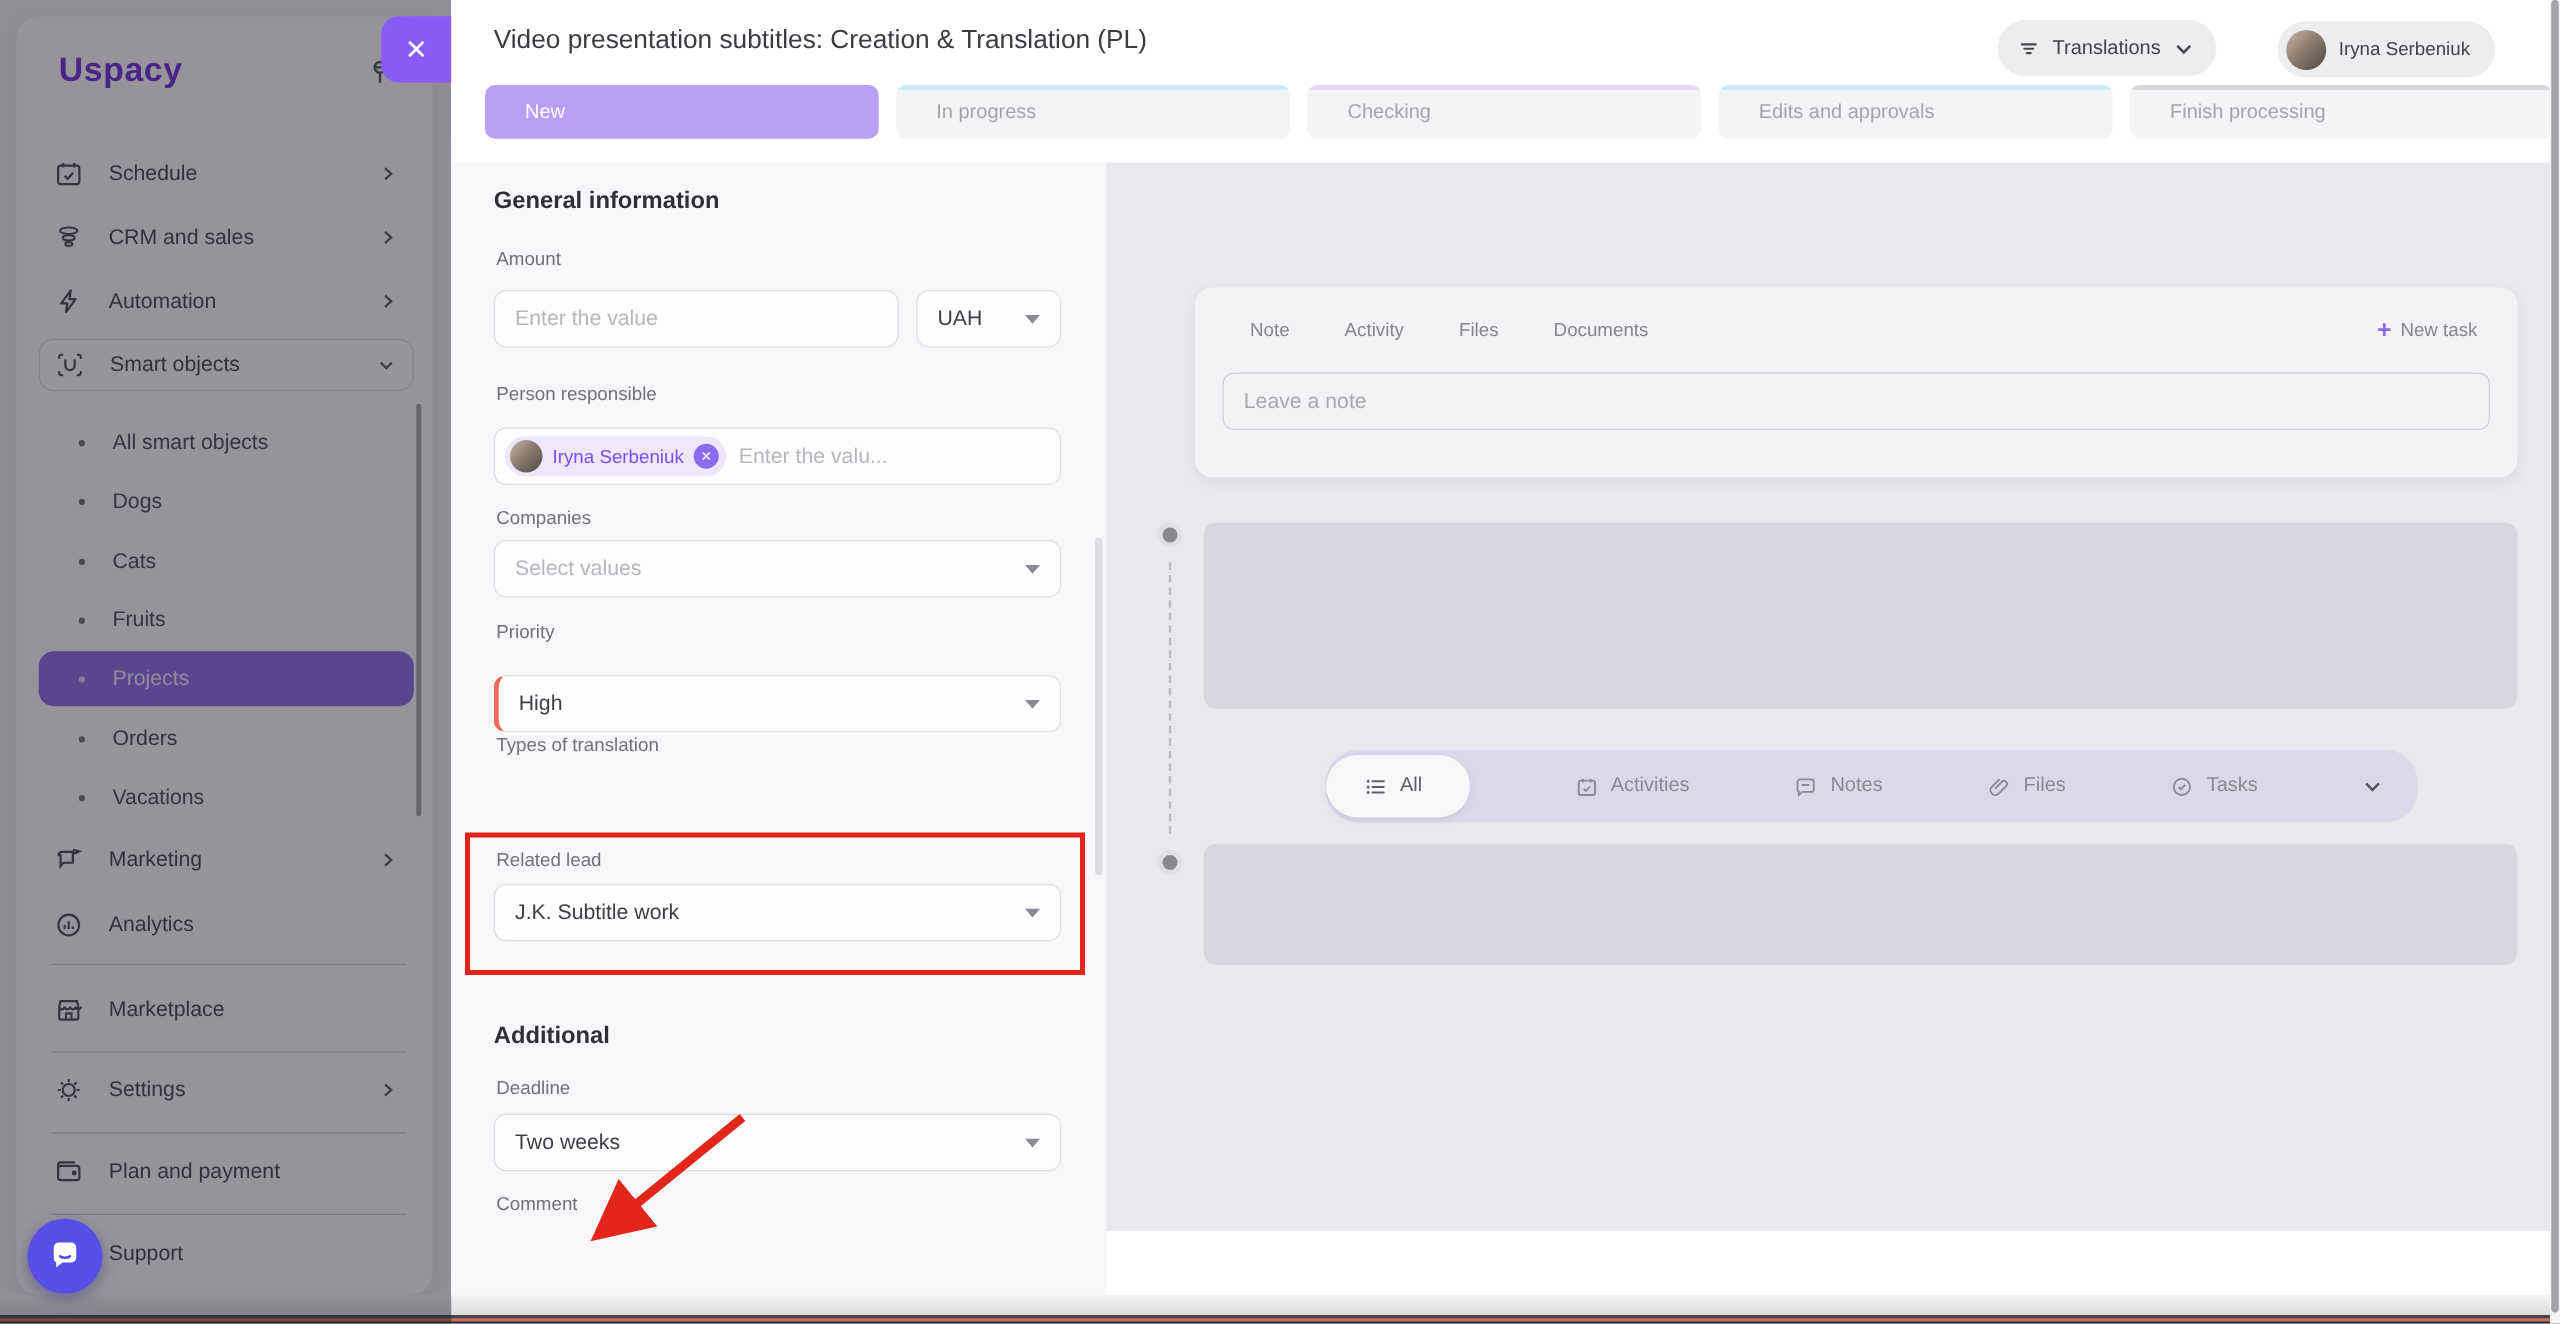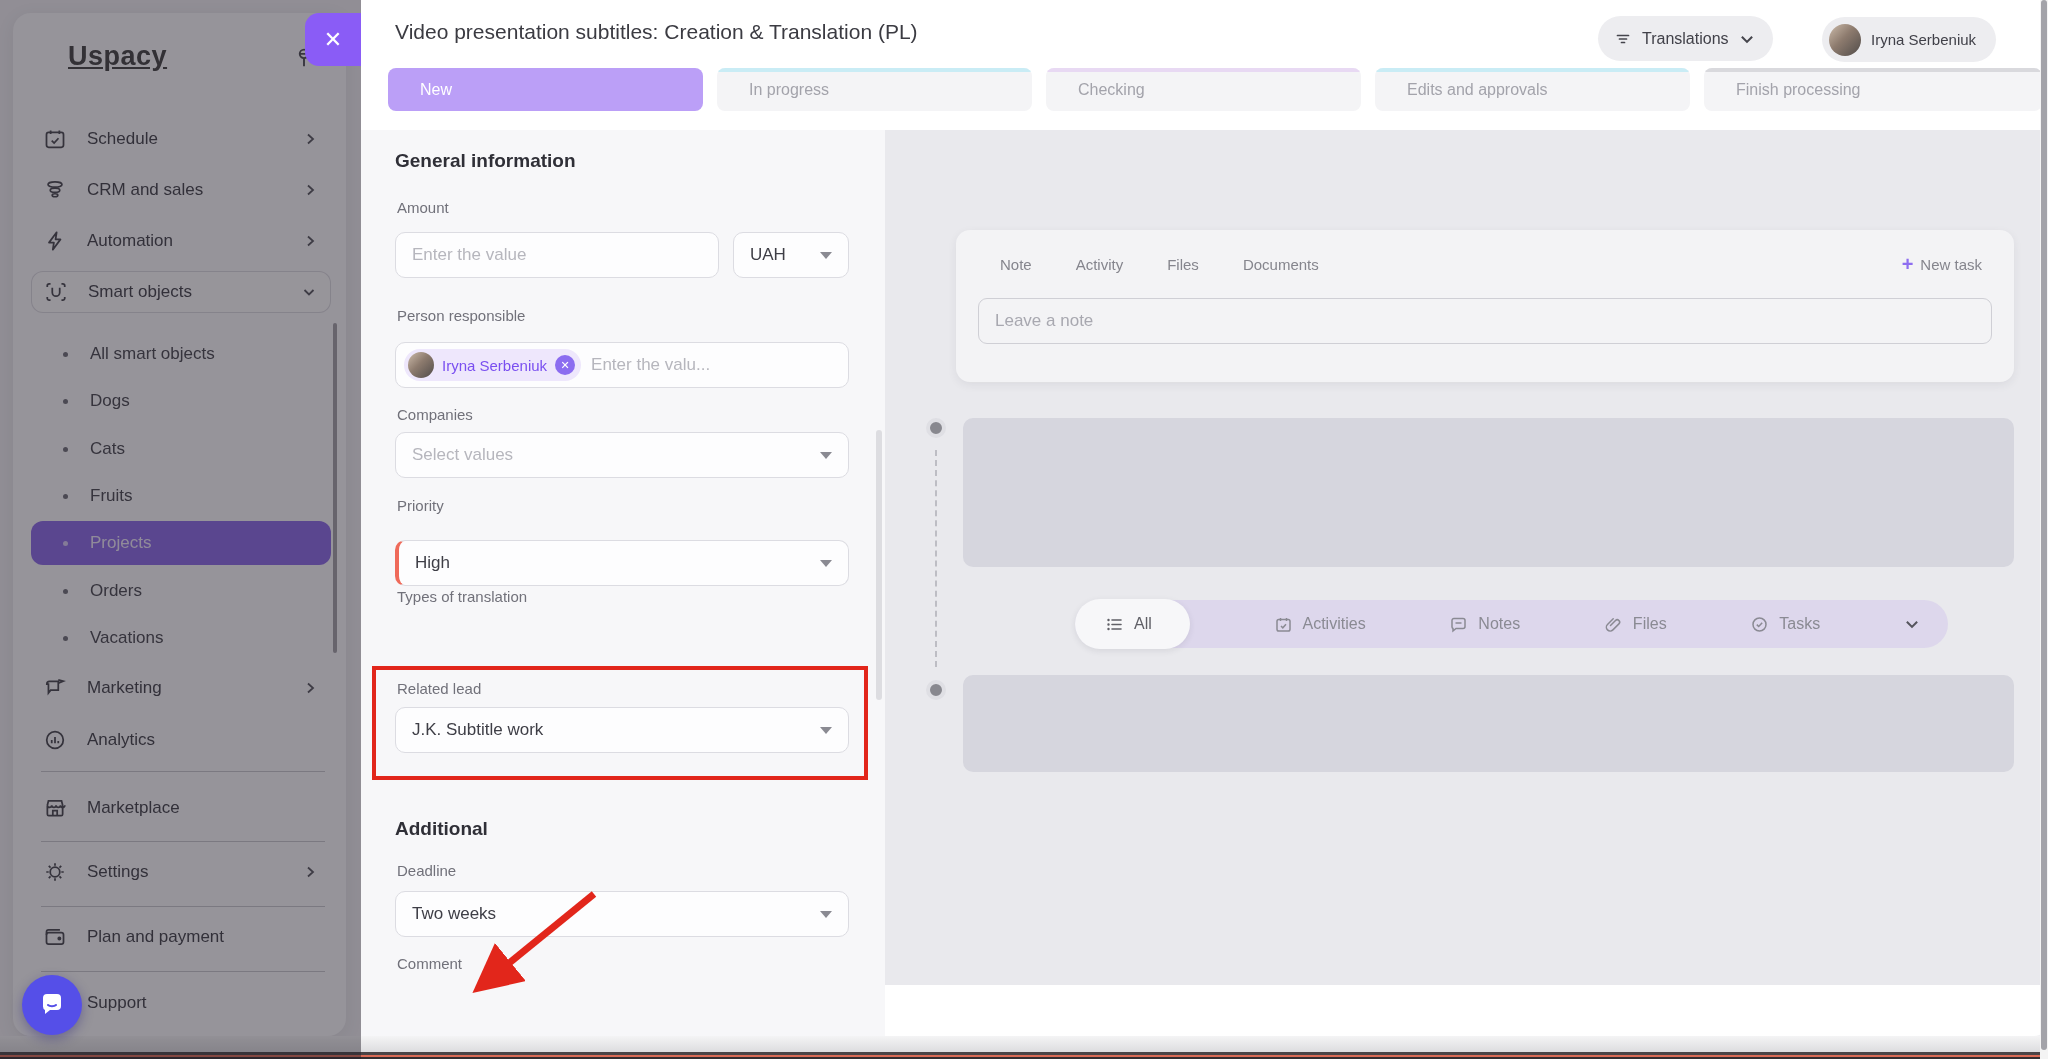--- a/index.html
+++ b/index.html
@@ -11,22 +11,22 @@
   .page { position:absolute; inset:0; background:#f1f0f3; }
   .strip1 { position:absolute; left:0; top:1036px; width:2048px; height:16px;
             background:linear-gradient(#f4f4f5,#dcdcdf); }
   .strip2 { position:absolute; left:0; top:1052px; width:2048px; height:3px; background:#4a4446; }
   .strip3 { position:absolute; left:0; top:1055px; width:2048px; height:2px; background:#d96a55; }
   .strip4 { position:absolute; left:0; top:1057px; width:2048px; height:2px; background:#332d30; }
 
   
   .sidebar { position:absolute; left:13px; top:13px; width:333px; height:1023px;
              background:#fbfbfd; border-radius:18px; box-shadow:0 4px 18px rgba(40,35,60,.08); }
-  .logo { position:absolute; left:55px; top:28px; font-size:27px; font-weight:700; color:#404040;
-          letter-spacing:.5px;text-decoration:underline; }
+  .logo { position:absolute; left:34px; top:28px; font-size:27px; font-weight:700; color:#6d28d9;
+          letter-spacing:.5px; }
   .logo .dotu { position:relative; }
   .pin-btn { position:absolute; left:278px; top:32px; width:26px; height:26px; color:#4a4a52; }
   .srow { position:absolute; left:18px; width:300px; height:42px; display:flex; align-items:center;
           color:#3f3f47; font-size:17px; }
   .srow .icn { width:24px; height:24px; margin-left:12px; margin-right:20px; flex:0 0 auto; color:#44444c; }
   .srow .chev { margin-left:auto; margin-right:14px; width:14px; height:14px; color:#55555d; }
   .srow.smartbg { background:rgba(255,255,255,.55); border:1px solid rgba(120,115,135,.25); border-radius:12px; }
   .subrow { position:absolute; left:18px; width:300px; height:40px; display:flex; align-items:center;
             color:#46464e; font-size:17px; }
   .subrow .dot { width:5px; height:5px; border-radius:50%; background:#6f6f78; margin-left:32px; margin-right:22px; }
@@ -95,21 +95,21 @@
   .note-input { position:absolute; left:22px; top:68px; width:1014px; height:46px; border:1px solid #cfcfd5;
                 border-radius:9px; background:transparent; display:flex; align-items:center; padding:0 16px; }
   .note-input input { border:none; outline:none; background:transparent; width:100%; font-size:17px;
                       font-family:"Liberation Sans",sans-serif; color:#5c5c64; }
   .note-input input::placeholder { color:#a8a8b0; }
   .skel { position:absolute; left:78px; width:1051px; background:#d6d6de; border-radius:10px; }
   .tl-dot { position:absolute; left:41px; width:20px; height:20px; border-radius:50%; background:#88888f;
             border:4px solid #dfdfe4; }
   .tl-line { position:absolute; left:50px; top:320px; width:0; height:217px;
              border-left:2px dashed #bdbdc4; }
-  .filterbar { position:absolute; left:190px; top:470px; width:873px; height:48px; background:#ddd7ec;
+  .filterbar { position:absolute; left:176px; top:470px; width:873px; height:58px; background:#ddd7ec;
                border-radius:25px; display:flex; align-items:center; }
   .fseg { display:flex; align-items:center; gap:10px; font-size:16px; color:#8a8a93; }
   .fseg .ficn { width:19px; height:19px; }
   .fseg.all { background:#f7f7f9; border-radius:25px; height:50px; padding:0 38px 0 30px; color:#5f5f66;
               box-shadow:0 2px 6px rgba(50,50,70,.10); }
   .fgap { flex:1; }
   .fchev { width:16px; height:16px; color:#55555d; margin-right:28px; }
 
   
   .close-btn { position:absolute; left:305px; top:13px; width:56px; height:53px; background:#8a5cf6;

